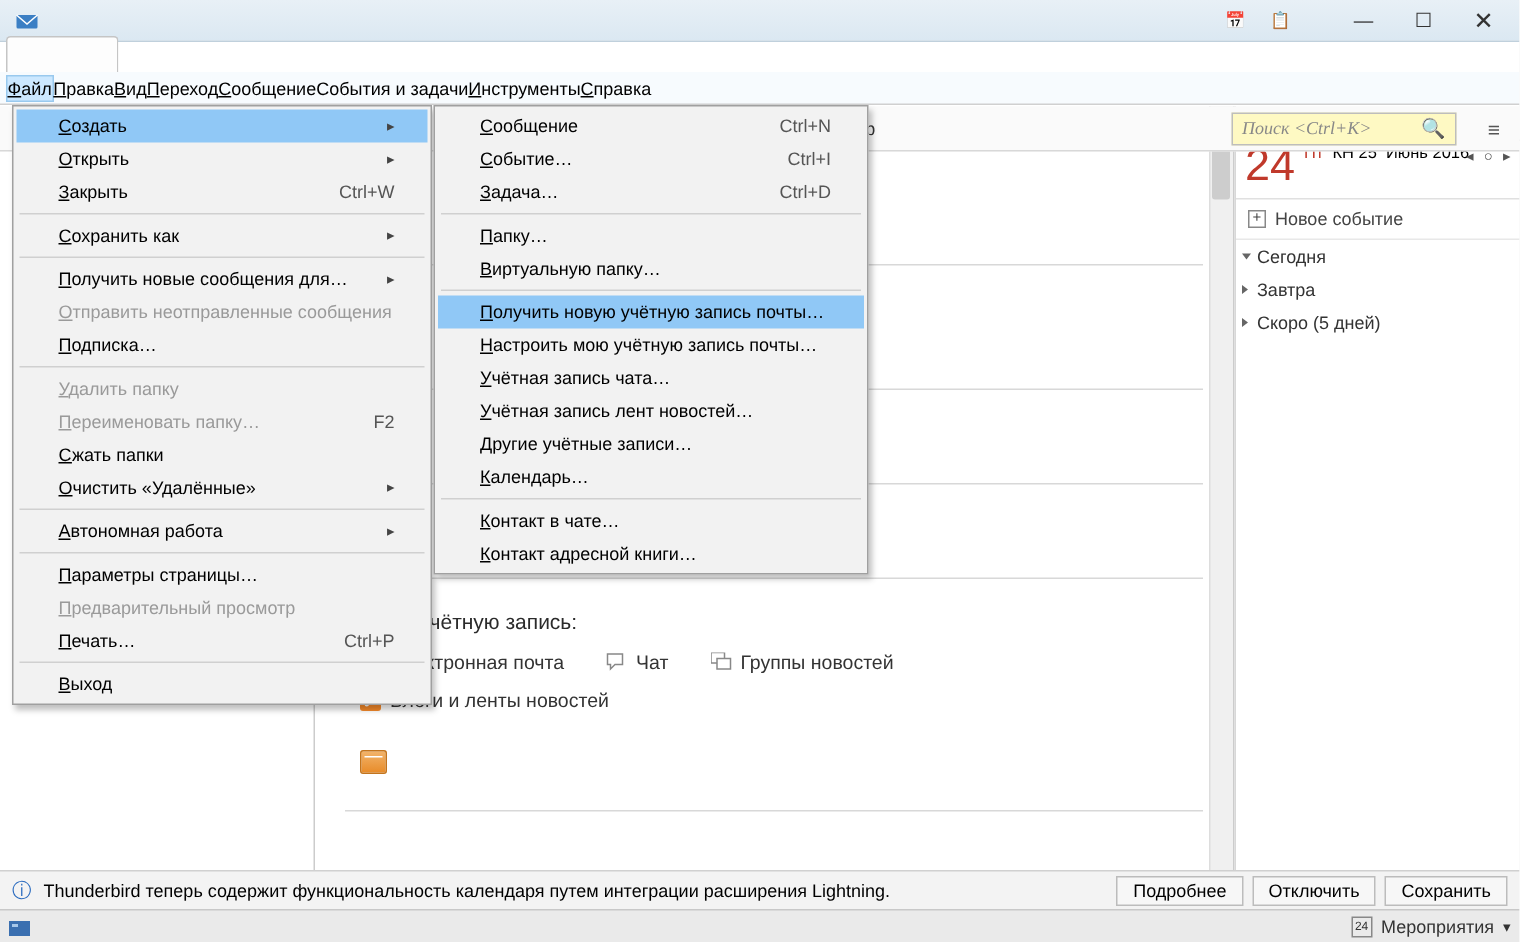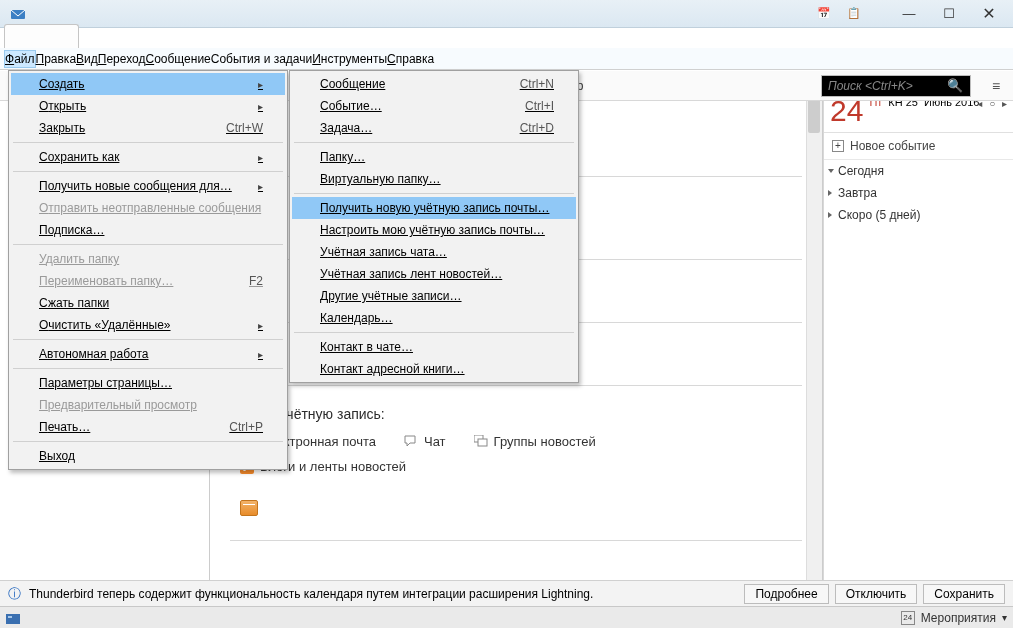--- a/index.html
+++ b/index.html
@@ -55,21 +55,20 @@
     padding:2px;
     min-width:260px;
   }
   .dd-item {
     padding:4px 22px 4px 28px;
     display:flex;
     justify-content:space-between;
     align-items:center;
     cursor:default;
     white-space:nowrap;
-    text-decoration:underline;
   }
   .dd-item.highlight { background:#90c8f6; }
   .dd-item.disabled { color:#9a9a9a; }
   .dd-sep { height:1px; background:#d0d0d0; margin:3px 2px;}
   .dd-arrow { font-size:10px; color:#444; margin-left:20px;}
   .dd-shortcut { color:#555; font-size:12px; margin-left:30px;}
   
   .workspace {
     position:absolute;
     top:71px;
@@ -91,24 +90,25 @@
     background:#fafafa;
     position:absolute;
     top:71px; left:0; right:0;
     z-index:1;
   }
   .search-box {
     border:1px solid #bdbdbd;
     height:22px; width:150px;
     display:flex; align-items:center;
     padding:0 6px;
-    background:#000000;
+    background:#fef9c3;
     color:#888; font-style:italic;
     justify-content:space-between;
     margin-left:auto;
+    font-family:Liberation Serif, serif;
   }
   .search-box .mag { color:#3a7abf; font-style:normal; font-size:13px;}
   .hamburger { width:22px; text-align:center; font-size:14px; color:#555; margin-left:8px;}
   
   .center-content { padding:28px 20px 10px 20px; }
   .heading-chunk { font-size:18px; color:#2b2b2b; margin-bottom:8px;}
   .divider { height:1px; background:#d8d8d8; margin:16px 0;}
   .row-section { margin-top:20px;}
   .section-label { font-size:14px; color:#2b2b2b; margin-bottom:12px; margin-left:10px;}
   .option-row { display:flex; gap:28px; margin-left:10px;}

